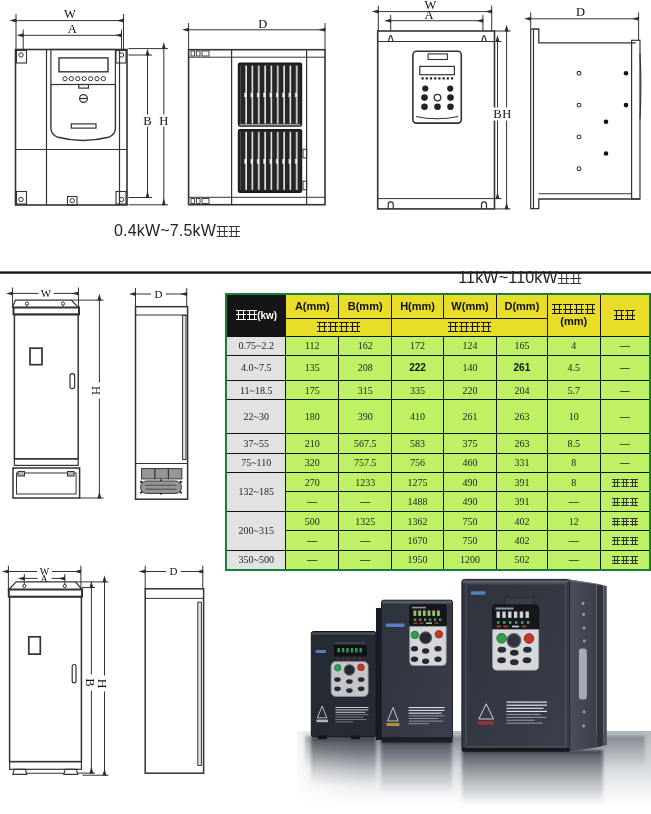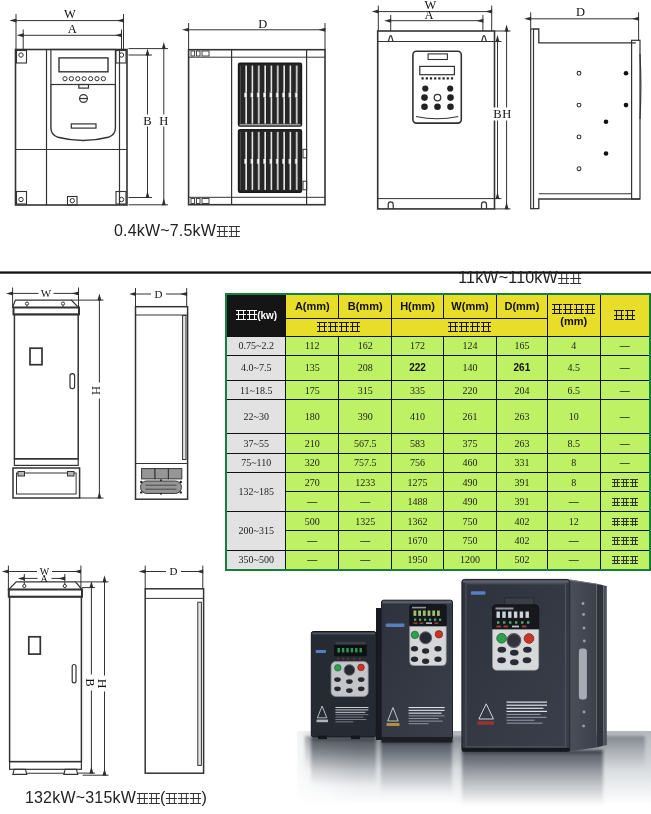--- a/index.html
+++ b/index.html
@@ -555,21 +555,20 @@
             <rect x="506.5" y="716.8" width="40" height="1.1"></rect>
             <rect x="506.5" y="719.7" width="28" height="1.1"></rect>
             <rect x="506.5" y="722.6" width="36" height="1.1"></rect>
 </g>
 <rect x="461.9" y="748" width="107.8" height="3.4" fill="#15181d"></rect>
 </g>
 </g>
 </svg>
 <div class="cap" style="left:177px;top:231px;">0.4kW~7.5kW<span class="cj"></span><span class="cj"></span></div>
 <div class="cap" style="left:520px;top:234px;margin-top:44px;">11kW~110kW<span class="cj"></span><span class="cj"></span></div>
-<div class="cap" style="left:116px;top:798px;">132kW~315kW<span class="cj"></span><span class="cj"></span>(<span class="cj"></span><span class="cj"></span><span class="cj"></span>)</div>
 <table id="spec" cellspacing="0">
 <colgroup>
         <col style="width:60px">
         <col style="width:53px">
         <col style="width:53px">
         <col style="width:52px">
         <col style="width:53px">
         <col style="width:51px">
         <col style="width:53px">
         <col style="width:50px">
@@ -609,21 +608,21 @@
           <td>4.5</td>
           <td class="dash">—</td>
         </tr>
 <tr style="height:19.4px">
           <td class="lab">11~18.5</td>
           <td>175</td>
           <td>315</td>
           <td>335</td>
           <td>220</td>
           <td>204</td>
-          <td>6.5</td>
+          <td>5.7</td>
           <td class="dash">—</td>
         </tr>
 <tr style="height:34px">
           <td class="lab">22~30</td>
           <td>180</td>
           <td>390</td>
           <td>410</td>
           <td>261</td>
           <td>263</td>
           <td>10</td>

